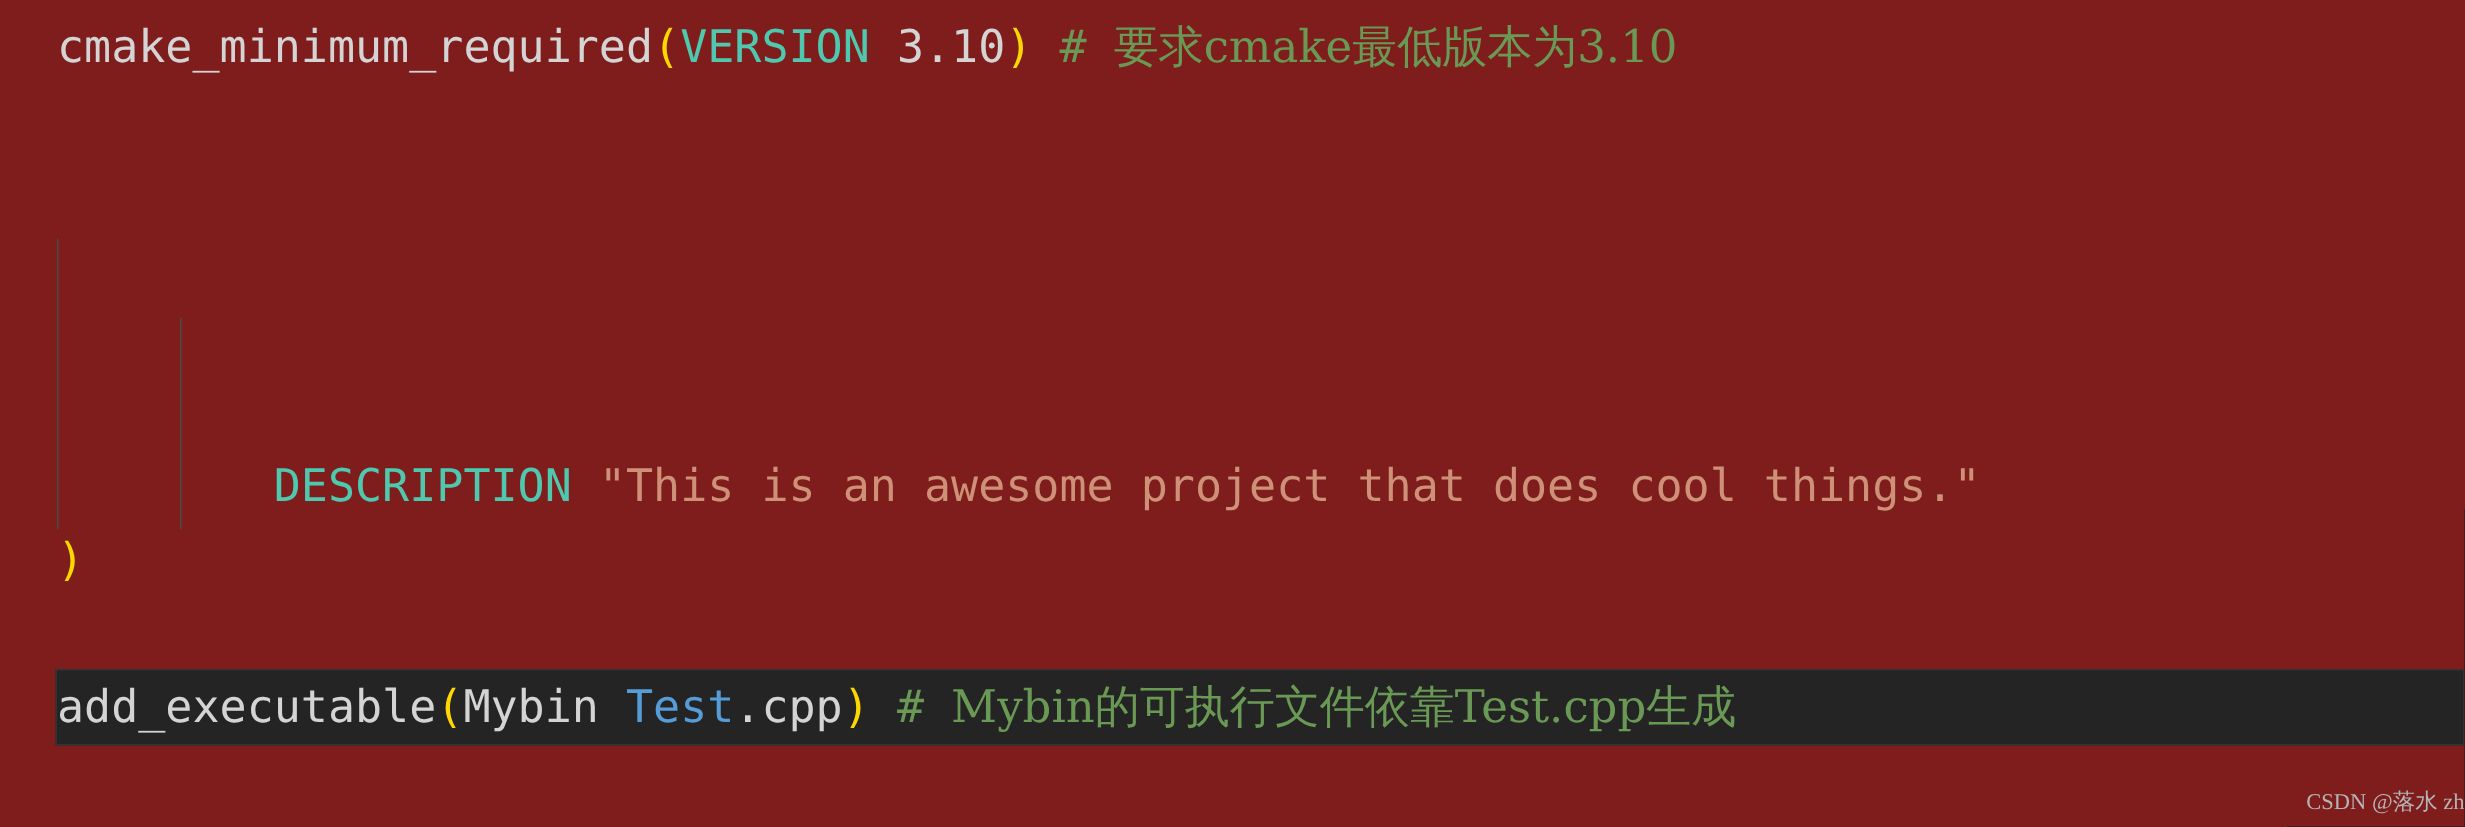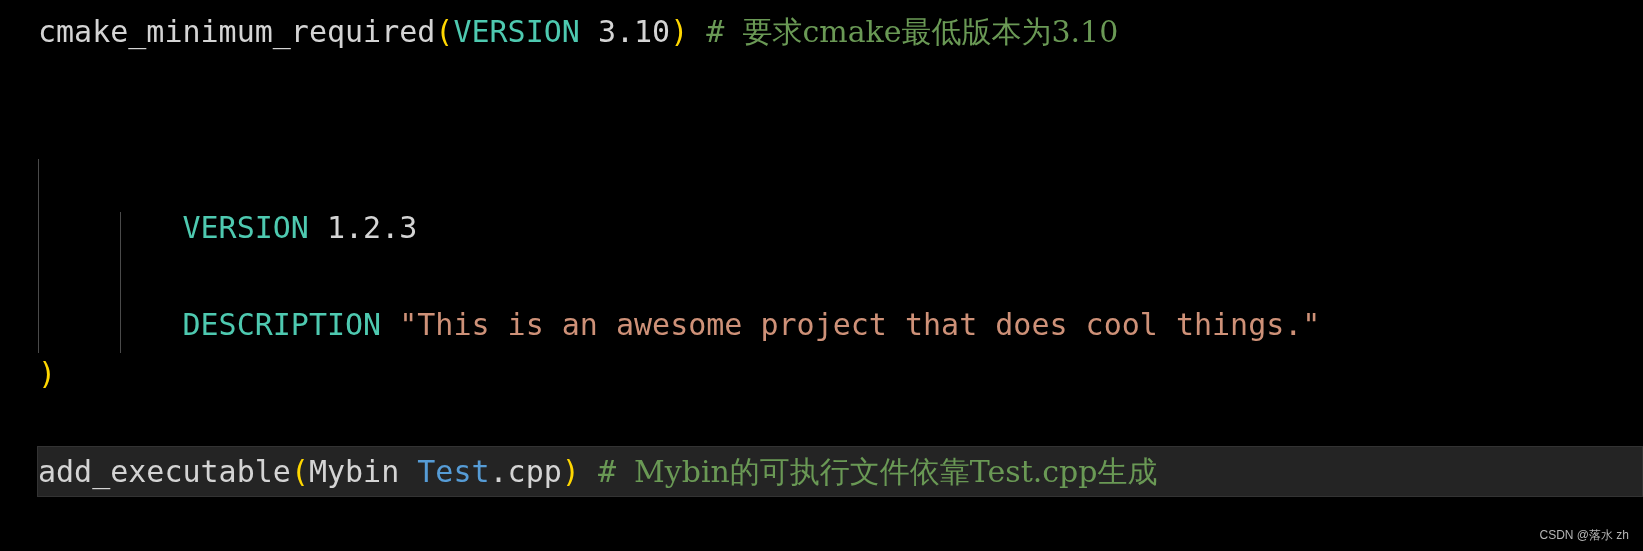--- a/index.html
+++ b/index.html
@@ -7,21 +7,21 @@
     padding: 0;
     background: #1e1e1e;
   }
   body {
     font-family: "DejaVu Sans Mono", "Liberation Mono", monospace;
   }
   #editor {
     position: relative;
     width: 1643px;
     height: 551px;
-    background: #000000;
+    background: #7f1d1d;
     overflow: hidden;
     box-sizing: border-box;
   }
 
   .code-surface {
     position: absolute;
     inset: 0;
     padding: 0;
   }
 
@@ -67,39 +67,38 @@
     top: 446px;
     width: 1606px;
     height: 51px;
     background: #242424;
     border: 1px solid #333333;
     box-sizing: border-box;
   }
 
   .watermark {
     position: absolute;
-    right: 14px;
+    right: 0;
     bottom: 7px;
-    font-size: 12px;
+    font-size: 15px;
     color: #b5b5b5;
-    font-family: Liberation Sans, sans-serif;
+    font-family: Liberation Serif, serif;
     white-space: pre;
   }
 </style>
 </head>
 <body>
 
 <div id="editor">
 
   <div class="line-highlight"></div>
 
   <div class="code-surface" id="code-surface">
       <div class="code-line ln-pad" style="top: 6px;"><span class="t-fn">cmake_minimum_required</span><span class="t-paren">(</span><span class="t-kw">VERSION</span><span class="t-plain"> </span><span class="t-num">3.10</span><span class="t-paren">)</span><span class="t-plain"> </span><span class="t-comment"># </span><span class="t-comment cjk">要求cmake最低版本为3.10</span></div>
       <div class="code-line ln-pad" style="top: 153px;"></div>
-      <div class="code-line ln-pad" style="top: 202px;"><span class="t-plain">        </span><span class="t-kw">VERSION</span><span class="t-plain"> </span><span class="t-num">1.2.3</span></div>
       <div class="code-line ln-pad" style="top: 251px;"></div>
       <div class="code-line ln-pad" style="top: 299px;"><span class="t-plain">        </span><span class="t-kw">DESCRIPTION</span><span class="t-plain"> </span><span class="t-str">"This is an awesome project that does cool things."</span></div>
       <div class="code-line ln-pad" style="top: 348px;"><span class="t-paren">)</span></div>
       <div class="code-line ln-pad" style="top: 397px;"></div>
       <div class="code-line ln-pad" style="top: 446px;"><span class="t-fn">add_executable</span><span class="t-paren">(</span><span class="t-ident">Mybin</span><span class="t-plain"> </span><span class="t-file">Test</span><span class="t-ident">.cpp</span><span class="t-paren">)</span><span class="t-plain"> </span><span class="t-comment"># </span><span class="t-comment cjk">Mybin的可执行文件依靠Test.cpp生成</span></div>
     </div>
 
   <div class="indent-guides" id="indent-guides">
       <div class="indent-guide" style="left: 38px; top: 159px; height: 194px;"></div>
       <div class="indent-guide" style="left: 120px; top: 212px; height: 141px;"></div>

